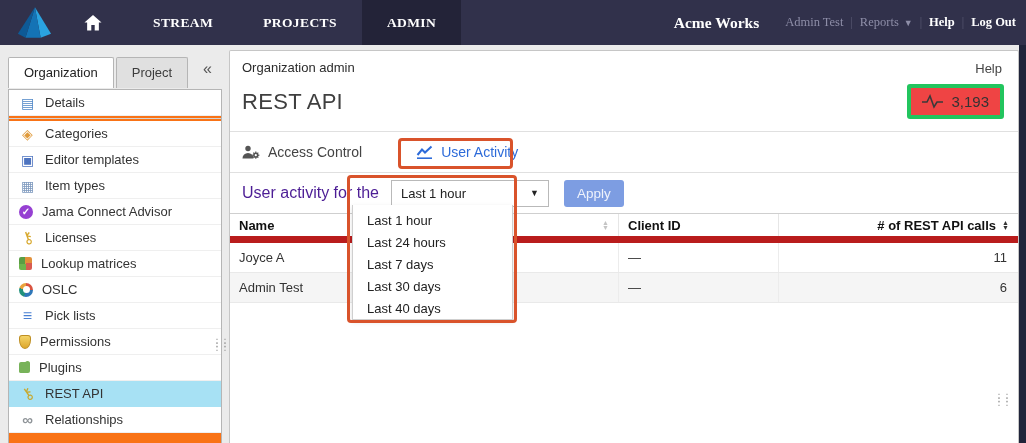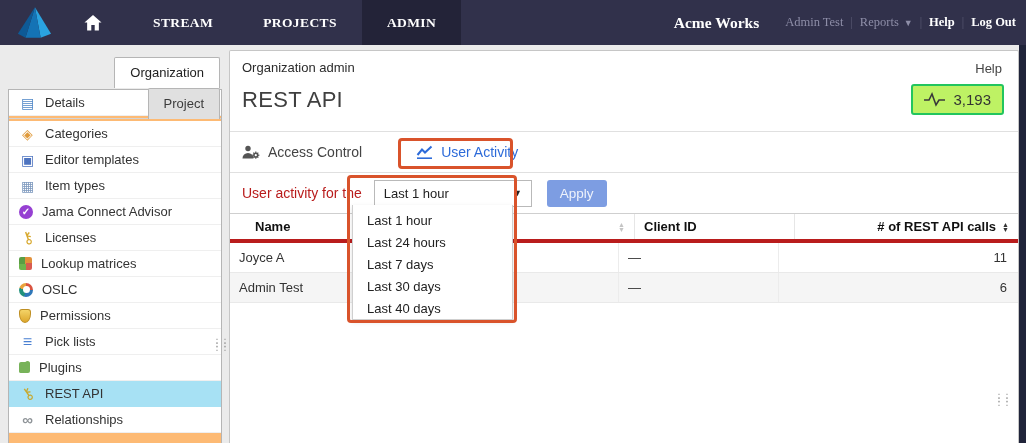--- a/index.html
+++ b/index.html
@@ -19,27 +19,27 @@
   .nav-link-muted { color:#8e8ea8; font-size:12.5px; }
   .nav-sep { color:#5a5a74; margin:0 7px; font-size:12px; }
   .nav-link-strong { color:#fff; font-size:12.5px; font-weight:bold; cursor:pointer; }
   .caret-down { font-size:9px; color:#8e8ea8; margin-left:5px; }
 
   
   .right-strip { position:absolute; top:45px; right:0; width:7px; height:398px; background:#20243a; }
 
   
   .sidebar { position:absolute; top:45px; left:0; width:228px; height:398px; background:#ebebeb; }
-  .side-tabs { position:relative; padding:12px 8px 0 8px; display:flex; align-items:flex-end;flex-direction:column; }
+  .side-tabs { position:relative; padding:12px 8px 0 8px; display:flex; align-items:flex-end; }
   .side-tab { font-size:13px; color:#222; padding:7px 15px 8px; border:1px solid #b5b5b5; border-bottom:none;
               border-radius:2px 2px 0 0; cursor:pointer; position:relative; }
   .side-tab.active { background:#fff; z-index:3; }
   .side-tab.inactive { background:#e0e0e0; color:#3c3c3c; margin-left:2px; z-index:1; }
   .collapse-btn { position:absolute; right:16px; top:15px; font-size:16px; color:#555; cursor:pointer; }
-  .side-panel { position:absolute; left:8px; top:44px; width:214px; height:354px; background:#fdba74;
+  .side-panel { position:absolute; left:8px; top:44px; width:214px; height:354px; background:#f97316;
                 border:1px solid #b5b5b5; border-bottom:none; overflow:hidden; }
   .side-item { height:26px; display:flex; align-items:center; gap:9px; padding-left:10px; font-size:13px;
                color:#333; border-bottom:1px solid #efefef; cursor:pointer; background:#fff; }
   .side-item.active { background:#a7e1f4; border-bottom-color:#a7e1f4; }
   .group-div { border-bottom:1px solid #d4d4d4; margin:2px 0; }
   .drag-dots { position:absolute; font-size:10px; color:#9a9a9a; letter-spacing:-2px; cursor:col-resize; line-height:4px; }
   .sidebar .drag-dots { right:0px; top:296px; }
   .main-dots { right:8px; top:345px; position:absolute; z-index:9; }
 
   
@@ -67,40 +67,40 @@
 
   
   .main { position:absolute; left:229px; top:50px; width:790px; height:393px; background:#fff;
           border:1px solid #c6c6c6; border-bottom:none; border-radius:2px 2px 0 0; }
   .main-header { position:relative; height:81px; padding:9px 12px 0; border-bottom:1px solid #e0e0e0; }
   .breadcrumb { font-size:13px; color:#2b2b2b; }
   .help-link { position:absolute; right:16px; top:10px; font-size:13px; color:#444; cursor:pointer; }
   .title-row { display:flex; align-items:center; margin-top:9px; }
   .page-title { font-size:22px; color:#3f3f3f; font-weight:400; letter-spacing:.3px; }
   .badge { margin-left:auto; margin-right:2px; display:flex; align-items:center; gap:7px;
-           border:2px solid #22c55e; background:#bef264; border-radius:3px; padding:5px 11px;
+           border:4px solid #22c55e; background:#ef4444; border-radius:3px; padding:5px 11px;
            font-size:15px; color:#333; }
 
   .tabs-row { position:relative; height:41px; display:flex; align-items:center; padding-left:12px;
               border-bottom:1px solid #e0e0e0; }
   .mtab { display:flex; align-items:center; gap:8px; font-size:14px; color:#444; margin-right:30px; cursor:pointer; }
   .mtab.active { color:#2d6bd9; margin-left:24px; }
 
   .filter-row { height:40px; display:flex; align-items:center; padding-left:12px; }
-  .filter-label { font-size:14px; color:#b91c1c; }
+  .filter-label { font-size:16px; color:#4c1d95; }
   .select-box { margin-left:12px; width:158px; height:27px; border:1px solid #b9b9b9; background:#fff;
                 display:flex; align-items:center; justify-content:space-between; padding:0 9px;
                 font-size:13px; color:#222; cursor:pointer; }
   .select-caret { font-size:9px; color:#222; }
   .apply-btn { margin-left:15px; background:#7d9de2; color:#eef2fb; border:none; border-radius:3px;
                padding:6px 13px; font-size:13.5px; cursor:pointer; }
 
   .table { border-top:1px solid #cfcfcf; }
   .thead, .trow { display:grid; grid-template-columns:181px 208px 160px 1fr; }
-  .thead { height:29px; border-bottom:4px solid #b91c1c;padding-left:16px; }
+  .thead { height:29px; border-bottom:7px solid #b91c1c; }
   .th { display:flex; align-items:center; padding:0 9px; font-size:13px; font-weight:bold; color:#111;
         border-right:1px solid #e6e6e6; cursor:pointer; }
   .th:last-child { border-right:none; justify-content:flex-end; }
   .th .spacer { flex:1; }
   .sort { display:flex; flex-direction:column; line-height:5px; font-size:7px; margin-left:6px; }
   .sort.muted { color:#c4c4c4; }
   .sort.dark { color:#333; }
   .trow { height:30px; border-bottom:1px solid #e9e9e9; }
   .trow.alt { background:#f5f5f5; }
   .td { display:flex; align-items:center; padding:0 9px; font-size:13px; color:#333; border-right:1px solid #ececec; }
@@ -187,26 +187,26 @@
   </div>
       <div class="side-item">
     <span class="si" data-icon="lookup-matrices"></span>
     <span>Lookup matrices</span>
   </div>
       <div class="side-item">
     <span class="si" data-icon="oslc"></span>
     <span>OSLC</span>
   </div>
       <div class="side-item">
+    <span class="si" data-icon="pick-lists"></span>
+    <span>Pick lists</span>
+  </div>
+      <div class="side-item">
     <span class="si" data-icon="permissions"></span>
     <span>Permissions</span>
-  </div>
-      <div class="side-item">
-    <span class="si" data-icon="pick-lists"></span>
-    <span>Pick lists</span>
   </div>
       <div class="side-item">
     <span class="si" data-icon="plugins"></span>
     <span>Plugins</span>
   </div>
       <div class="side-item active">
     <span class="si" data-icon="rest-api"></span>
     <span>REST API</span>
   </div>
       <div class="side-item">

